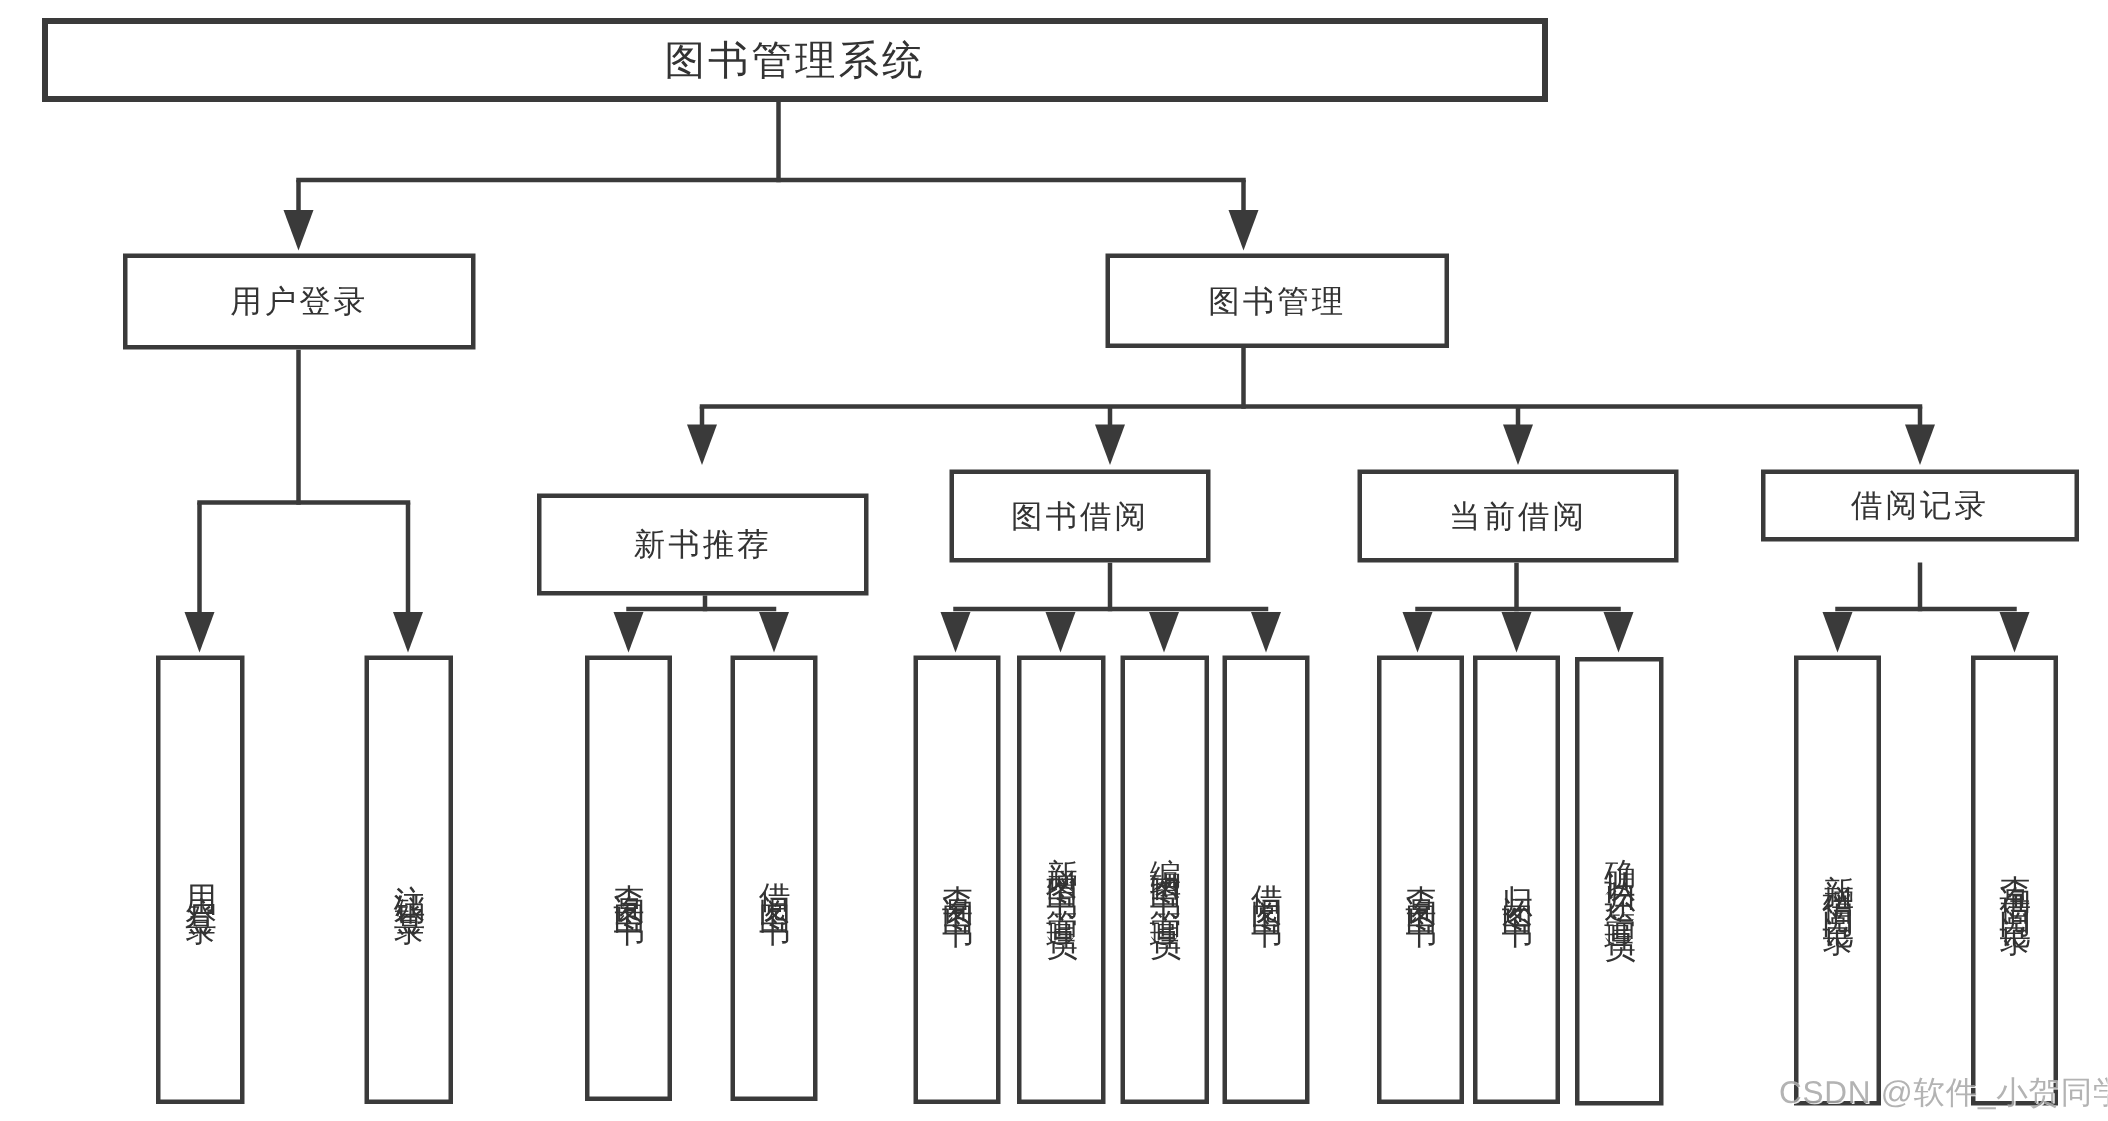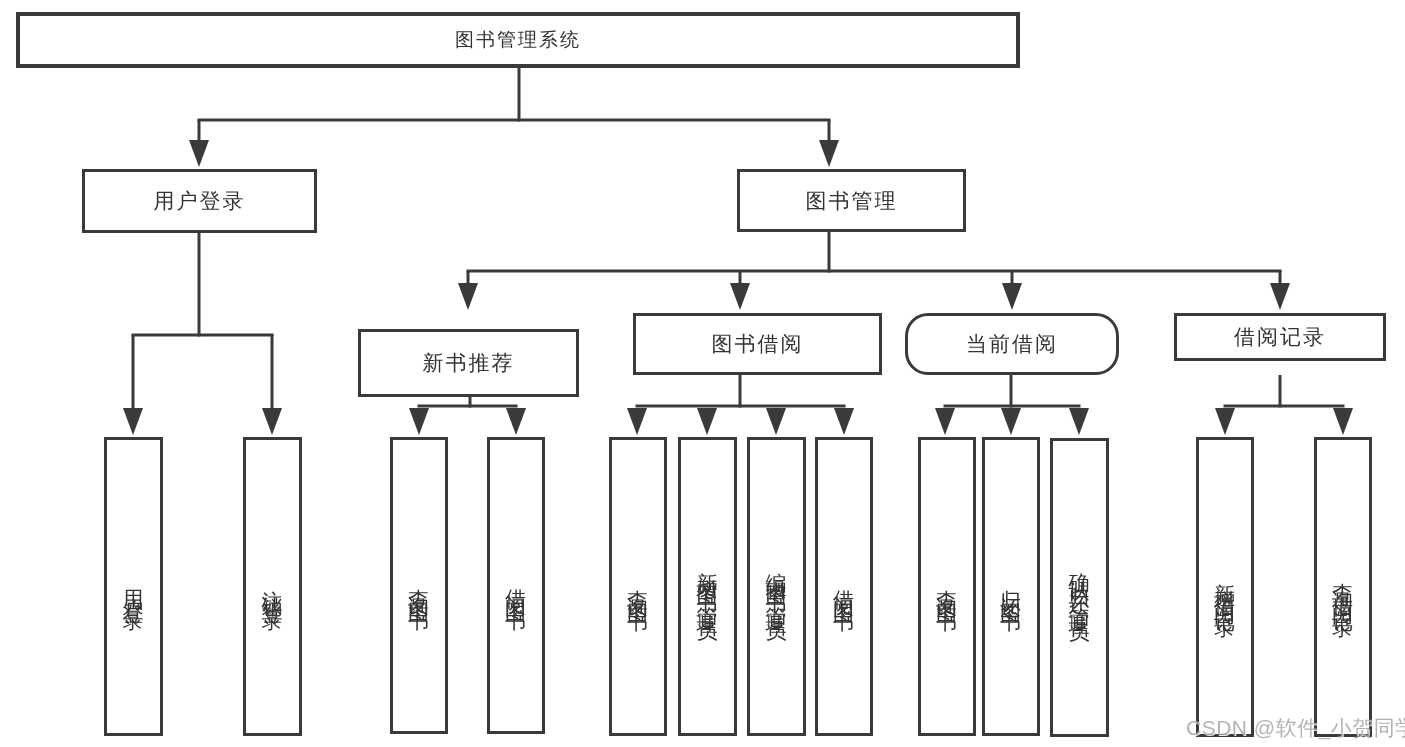--- a/index.html
+++ b/index.html
@@ -20,21 +20,21 @@
     color:var(--line);pointer-events:none;z-index:1;}
   .node{
     position:absolute;
     border:3px solid var(--line);
     background:#ffffff;
     color:var(--text);
     display:flex;align-items:center;justify-content:center;
     z-index:2;
   }
   .hnode{font-size:21px;letter-spacing:2px;}
-  .root{border-width:4px;font-size:19px;}
+  .root{border-width:4px;font-size:27px;margin-left:12px;}
   .vnode{
     writing-mode:vertical-rl;
     font-size:21px;
     letter-spacing:7px;
     line-height:1;
     text-align:center;
   }
   .watermark{
     position:absolute;
     left:1186px;top:714px;
@@ -102,22 +102,22 @@
     <polygon points="1215,408 1235,408 1225,435" stroke="none"></polygon>
     <polygon points="1333,408 1353,408 1343,435" stroke="none"></polygon>
   </svg>
 
   <div class="node hnode root" style="left:16px;top:12px;width:1004px;height:56px;">图书管理系统</div>
 
   <div class="node hnode" style="left:82px;top:169px;width:235px;height:64px;">用户登录</div>
   <div class="node hnode" style="left:713px;top:169px;width:229px;height:63px;margin-left:24px;">图书管理</div>
 
   <div class="node hnode" style="left:358px;top:329px;width:221px;height:68px;">新书推荐</div>
-  <div class="node hnode" style="left:633px;top:313px;width:249px;height:62px;">图书借阅</div>
-  <div class="node hnode" style="left:905px;top:313px;width:214px;height:62px;border-radius:23px;">当前借阅</div>
+  <div class="node hnode" style="left:633px;top:313px;width:174px;height:62px;">图书借阅</div>
+  <div class="node hnode" style="left:905px;top:313px;width:214px;height:62px;">当前借阅</div>
   <div class="node hnode" style="left:1174px;top:313px;width:212px;height:48px;">借阅记录</div>
 
   <div class="node vnode" style="left:104px;top:437px;width:59px;height:299px;">用户登录</div>
   <div class="node vnode" style="left:243px;top:437px;width:59px;height:299px;">注销登录</div>
 
   <div class="node vnode" style="left:390px;top:437px;width:58px;height:297px;">查询图书</div>
   <div class="node vnode" style="left:487px;top:437px;width:58px;height:297px;">借阅图书</div>
 
   <div class="node vnode" style="left:609px;top:437px;width:58px;height:299px;">查询图书</div>
   <div class="node vnode" style="left:678px;top:437px;width:59px;height:299px;">新增图书（管理员）</div>

